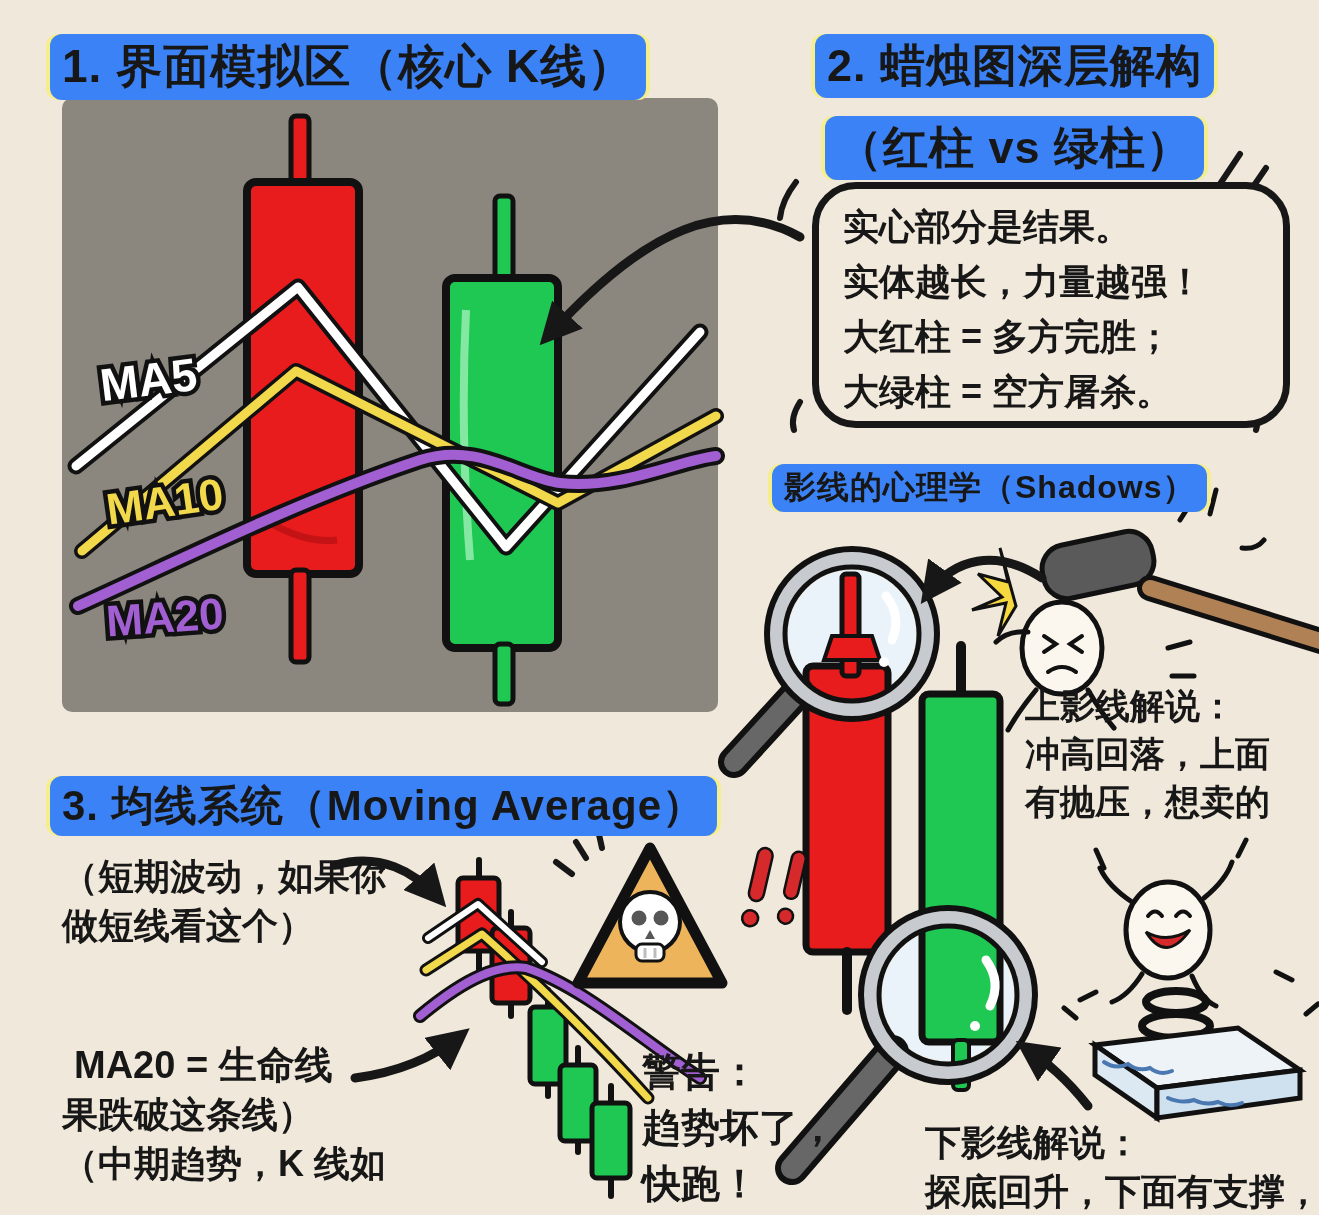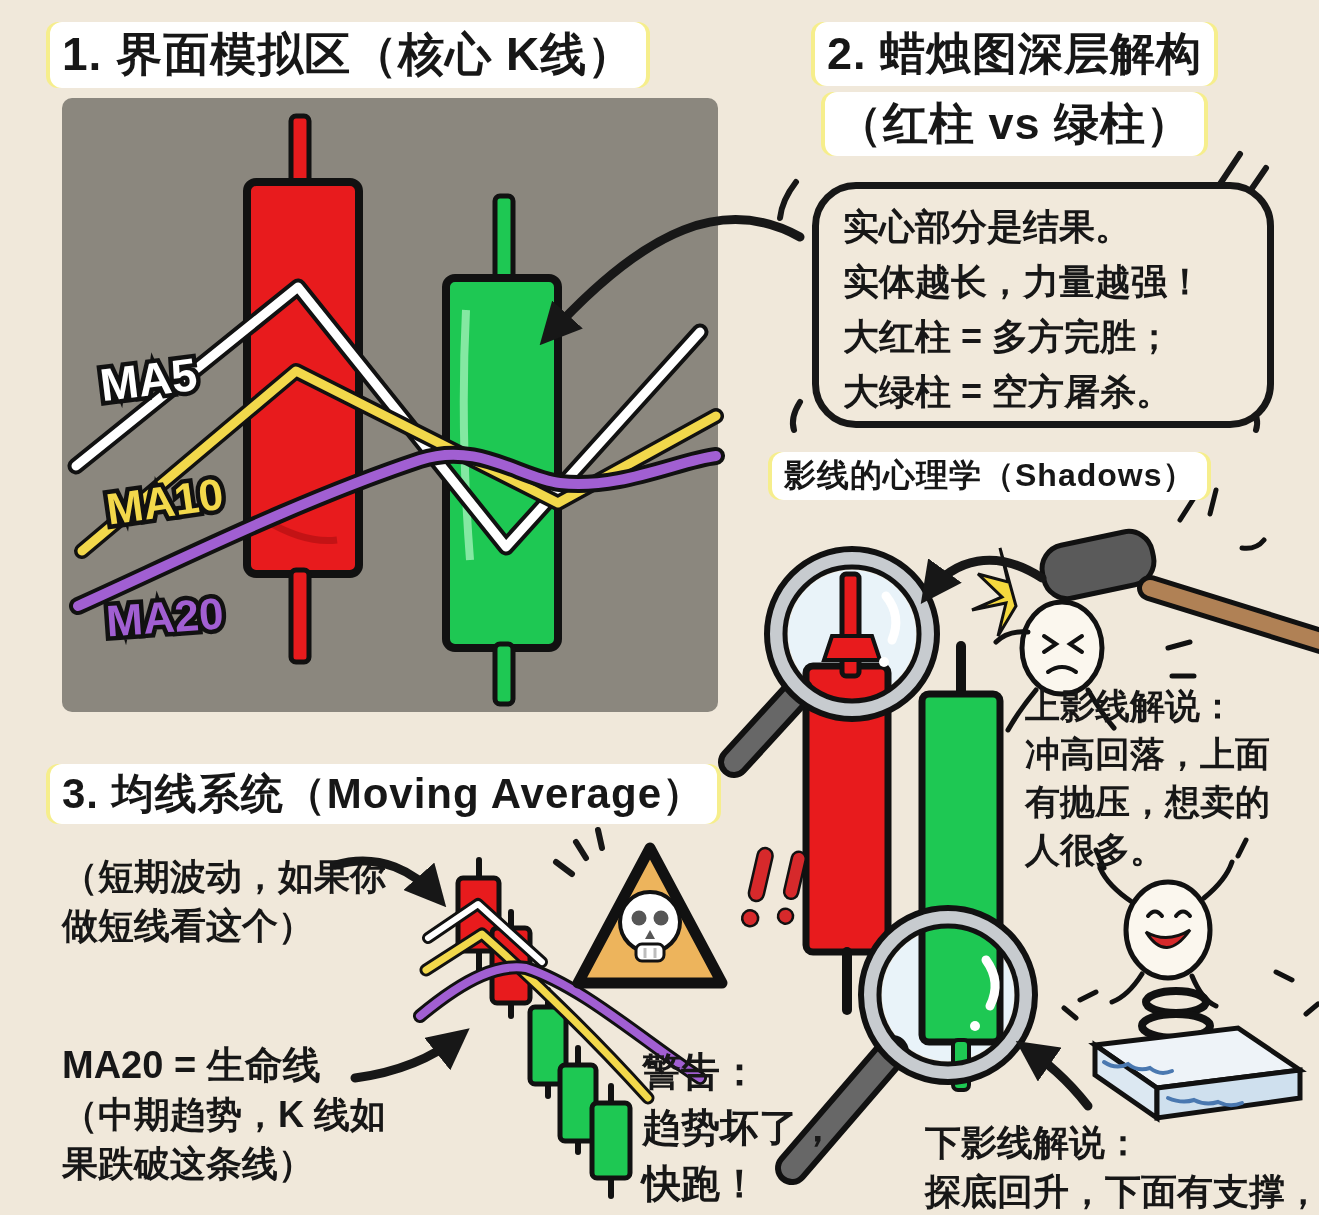--- a/index.html
+++ b/index.html
@@ -1,20 +1,20 @@
 <!DOCTYPE html>
 <html><head>
 <meta charset="utf-8">
 <style>
   html,body{margin:0;padding:0;}
   body{font-family:"Liberation Sans","DejaVu Sans",sans-serif;}
   .canvas{position:relative;width:1319px;height:1215px;background:#f0e8da;overflow:hidden;color:#171717;}
   .abs{position:absolute;}
   svg{position:absolute;left:0;top:0;}
-  .hl{display:inline-block;background:#ffffff;border-radius:12px;padding:2px 12px;box-shadow:-4px 0 0 #f6ee8c,4px 0 0 #f6ee8c;}
+  .hl{display:inline-block;background:#3b82f6;border-radius:12px;padding:2px 12px;box-shadow:-4px 0 0 #f6ee8c,4px 0 0 #f6ee8c;margin-top:12px;}
   .title{font-weight:800;letter-spacing:1px;white-space:nowrap;}
   .t{font-weight:700;white-space:nowrap;}
   .center{text-align:center;}
   .bubble{border:7px solid #171717;border-radius:44px;background:#f1e9db;}
 </style>
 </head>
 <body>
 
 <div class="canvas">
 
@@ -187,57 +187,56 @@
 
   <div class="abs center" style="left:742px;top:22px;width:545px;">
     <div class="title" style="font-size:45px;">
       <span class="hl">2. 蜡烛图深层解构</span>
     </div>
     <div class="title" style="font-size:45px;margin-top:6px;">
       <span class="hl">（红柱 vs 绿柱）</span>
     </div>
   </div>
 
-  <div class="abs bubble" style="left:812px;top:182px;width:424px;height:222px;padding:10px 0 0 24px;">
+  <div class="abs bubble" style="left:812px;top:182px;width:424px;height:222px;padding:10px 16px 0 24px;">
     <div class="t" style="font-size:36px;line-height:55px;">实心部分是结果。</div>
     <div class="t" style="font-size:36px;line-height:55px;">实体越长，力量越强！</div>
     <div class="t" style="font-size:36px;line-height:55px;">大红柱 = 多方完胜；</div>
     <div class="t" style="font-size:36px;line-height:55px;">大绿柱 = 空方屠杀。</div>
   </div>
 
   <div class="abs title" style="left:772px;top:452px;font-size:32px;">
     <span class="hl">影线的心理学（Shadows）</span>
   </div>
 
   <div class="abs" style="left:1025px;top:682px;">
     <div class="t" style="font-size:35px;line-height:48px;">上影线解说：</div>
     <div class="t" style="font-size:35px;line-height:48px;">冲高回落，上面</div>
     <div class="t" style="font-size:35px;line-height:48px;">有抛压，想卖的</div>
-    <div class="t" style="font-size:35px;line-height:48px;">人很多。</div>
   </div>
 
   <div class="abs" style="left:925px;top:1118px;">
     <div class="t" style="font-size:36px;line-height:49px;">下影线解说：</div>
     <div class="t" style="font-size:36px;line-height:49px;">探底回升，下面有支撑，</div>
 
   </div>
 
   <div class="abs title" style="left:50px;top:764px;font-size:42px;">
     <span class="hl">3. 均线系统（Moving Average）</span>
   </div>
 
   <div class="abs" style="left:62px;top:852px;">
     <div class="t" style="font-size:36px;line-height:49px;">（短期波动，如果你</div>
     <div class="t" style="font-size:36px;line-height:49px;">做短线看这个）</div>
   </div>
 
   <div class="abs" style="left:62px;top:1040px;">
-    <div class="t" style="font-size:38px;line-height:50px;">MA20 = 生命线</div>
+    <div class="t" style="font-size:38px;line-height:50px;margin-left:12px;">MA20 = 生命线</div>
+    <div class="t" style="font-size:36px;line-height:49px;">果跌破这条线）</div>
     <div class="t" style="font-size:36px;line-height:49px;">（中期趋势，K 线如</div>
-    <div class="t" style="font-size:36px;line-height:49px;">果跌破这条线）</div>
   </div>
 
   <div class="abs" style="left:642px;top:1044px;">
     <div class="t" style="font-size:39px;line-height:56px;">警告：</div>
     <div class="t" style="font-size:39px;line-height:56px;">趋势坏了，</div>
     <div class="t" style="font-size:39px;line-height:56px;">快跑！</div>
   </div>
 
 </div>
 

